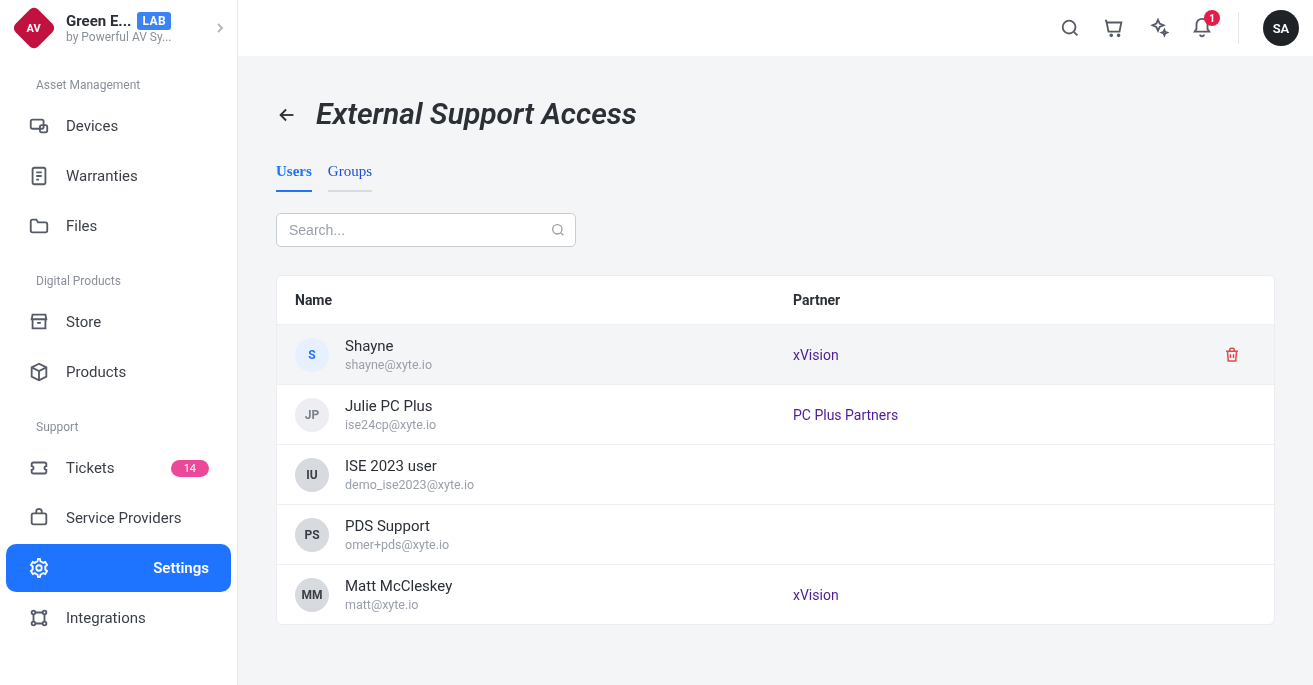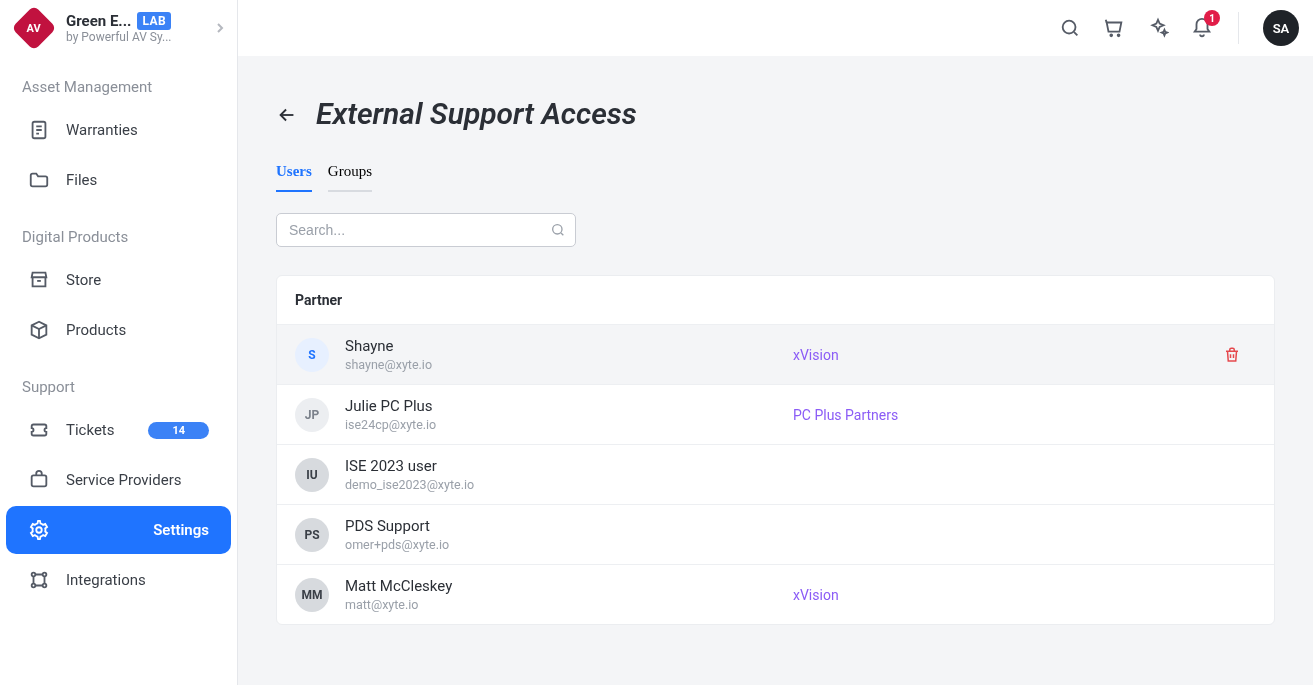--- a/index.html
+++ b/index.html
@@ -72,23 +72,23 @@
     overflow: hidden;
     text-overflow: ellipsis;
     max-width: 120px;
   }
   .chev {
     color: #b5b8bf;
     flex: 0 0 auto;
   }
 
   .section-label {
-    font-size: 15px;
+    font-size: 12px;
     color: #8a8f98;
-    padding: 22px 22px 8px;
+    padding: 22px 36px 8px;
   }
   .nav-item {
     display: flex;
     align-items: center;
     gap: 16px;
     padding: 13px 22px;
     font-size: 15px;
     color: #3a3f47;
     cursor: pointer;
     border-radius: 10px;
@@ -104,25 +104,25 @@
     width: 22px;
     display: flex;
     align-items: center;
     justify-content: center;
     color: #555b66;
     flex: 0 0 22px;
   }
   .nav-item.active .icon { color: #fff; }
   .nav-item .label { flex: 1; }
   .nav-badge {
-    background: #3b82f6;
+    background: #ec4899;
     color: #fff;
     font-size: 11px;
-    font-weight: 700;
-    padding: 2px 24px;
+    font-weight: 400;
+    padding: 2px 13px;
     border-radius: 999px;
   }
 
   
   .main {
     flex: 1;
     display: flex;
     flex-direction: column;
     background: #f4f5f7;
   }
@@ -190,21 +190,21 @@
 
   .tabs {
     display: flex;
     gap: 16px;
     border-bottom: 1px solid transparent;
     margin-bottom: 20px;
     font-family: Liberation Serif, serif;
   }
   .tab {
     font-size: 15px;
-    color: #000000;
+    color: #1d4ed8;
     padding-bottom: 10px;
     border-bottom: 2px solid #d8dbe0;
     cursor: pointer;
   }
   .tab.active {
     color: #1f74ff;
     font-weight: 600;
     border-bottom-color: #1f74ff;
   }
 
@@ -256,21 +256,21 @@
     font-size: 14px;
     color: #2b2f36;
   }
   .row.hovered { background: #f4f5f7; }
   .cell-name {
     flex: 0 0 498px;
     display: flex;
     align-items: center;
     gap: 16px;
   }
-  .cell-partner { flex: 1; color: #8b5cf6; }
+  .cell-partner { flex: 1; color: #4c1d95; }
   .cell-actions { flex: 0 0 48px; display:flex; justify-content:center; }
 
   .row-avatar {
     width: 34px; height: 34px; border-radius: 50%;
     display: flex; align-items: center; justify-content: center;
     font-size: 12px; font-weight: 700;
   }
   .av-light-blue { background: #e7f0ff; color: #1f74ff; }
   .av-grey-soft { background: #eceef1; color: #7b818b; }
   .av-grey-mid { background: #d7dade; color: #3a3f47; }
@@ -304,20 +304,29 @@
     </div>
     <span class="chev">
       <svg width="10" height="14" viewBox="0 0 10 14" fill="none" stroke="currentColor" stroke-width="2">
           <path d="M3 3l4 4-4 4"></path>
         </svg>
     </span>
   </div>
 
   <div id="nav-root">
       <div class="section-label">Asset Management</div>
+      <div class="nav-item">
+        <span class="icon">
+          <svg width="22" height="22" viewBox="0 0 24 24" fill="none" stroke="currentColor" stroke-width="2">
+            <rect x="3" y="5" width="14" height="10" rx="2"></rect>
+            <rect x="13" y="11" width="8" height="8" rx="2"></rect>
+          </svg>
+        </span>
+        <span class="label">Devices</span>
+      </div>
       <div class="nav-item">
         <span class="icon">
           <svg width="22" height="22" viewBox="0 0 24 24" fill="none" stroke="currentColor" stroke-width="2">
             <rect x="5" y="3" width="14" height="18" rx="2"></rect>
             <path d="M9 8h6M9 12h6M9 16h3"></path>
           </svg>
         </span>
         <span class="label">Warranties</span>
       </div>
       <div class="nav-item">
@@ -449,20 +458,21 @@
       <span class="search-icon-inner">
         <svg width="16" height="16" viewBox="0 0 24 24" fill="none" stroke="currentColor" stroke-width="2">
             <circle cx="11" cy="11" r="7"></circle>
             <path d="m20 20-3.5-3.5"></path>
           </svg>
       </span>
     </div>
 
     <div class="table-card">
       <div class="table-head">
+        <div class="col-name">Name</div>
         <div class="col-partner">Partner</div>
         <div class="col-actions"></div>
       </div>
       <div id="rows-root">
           <div class="row hovered">
             <div class="cell-name">
               <div class="row-avatar av-light-blue">S</div>
               <div>
                 <div class="user-name">Shayne</div>
                 <div class="user-email">shayne@xyte.io</div>

